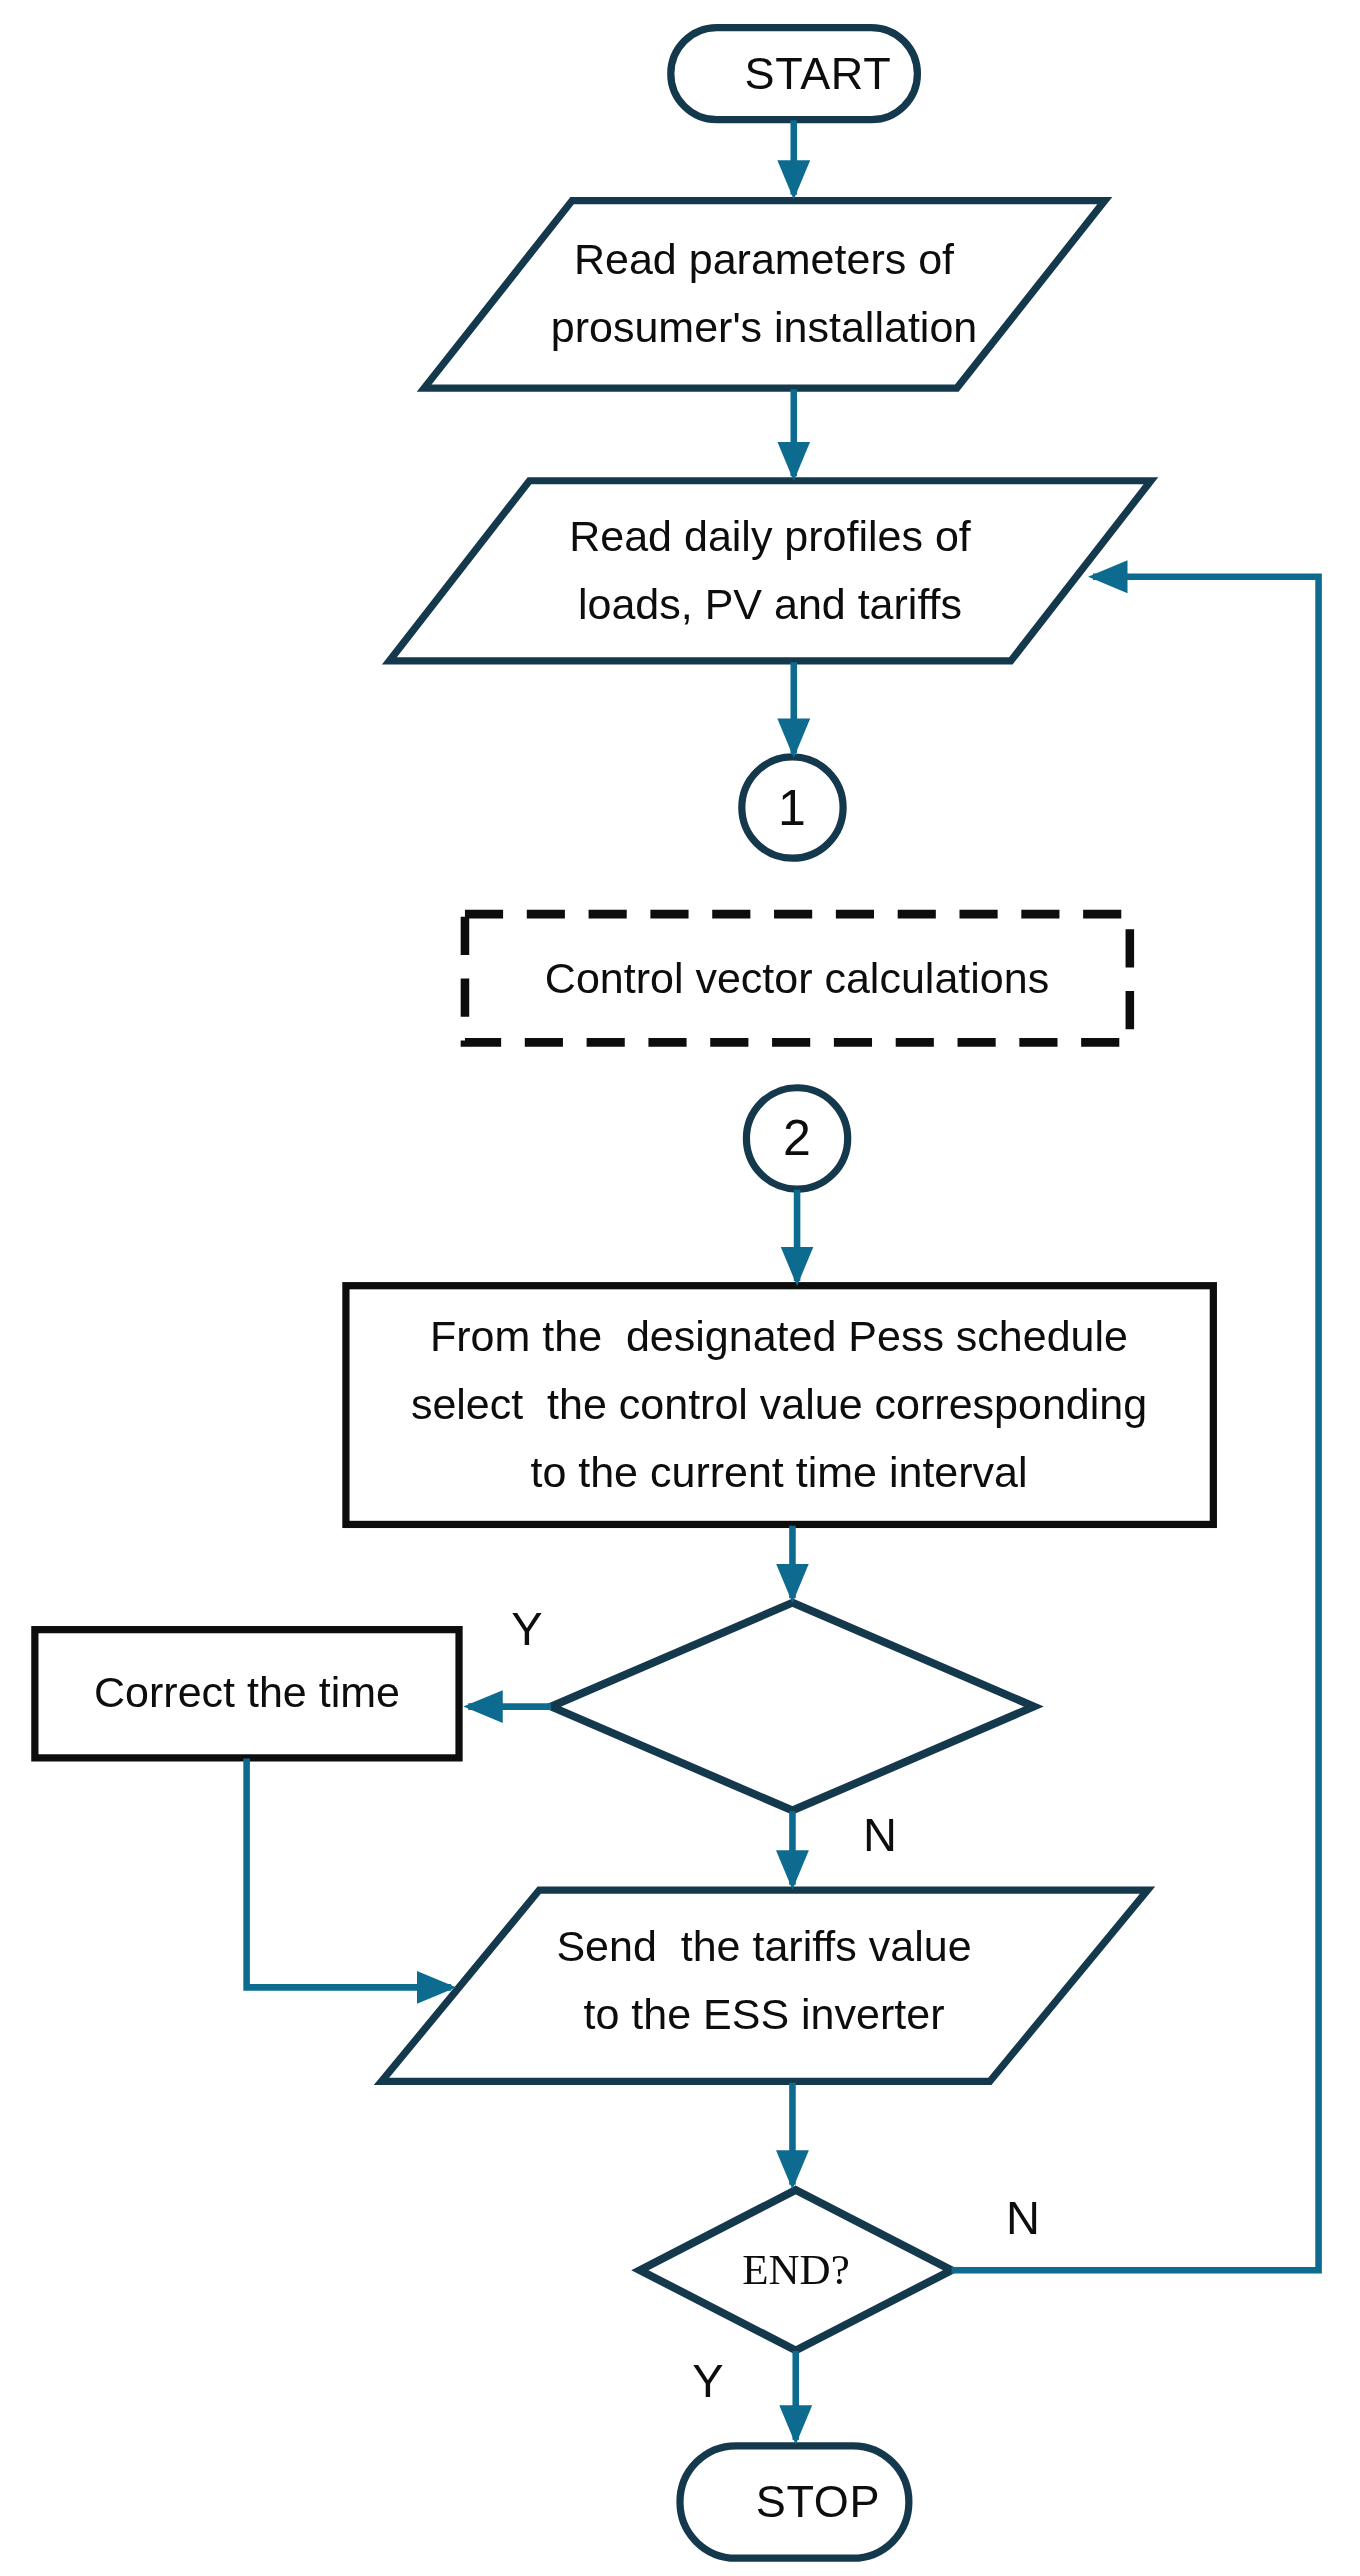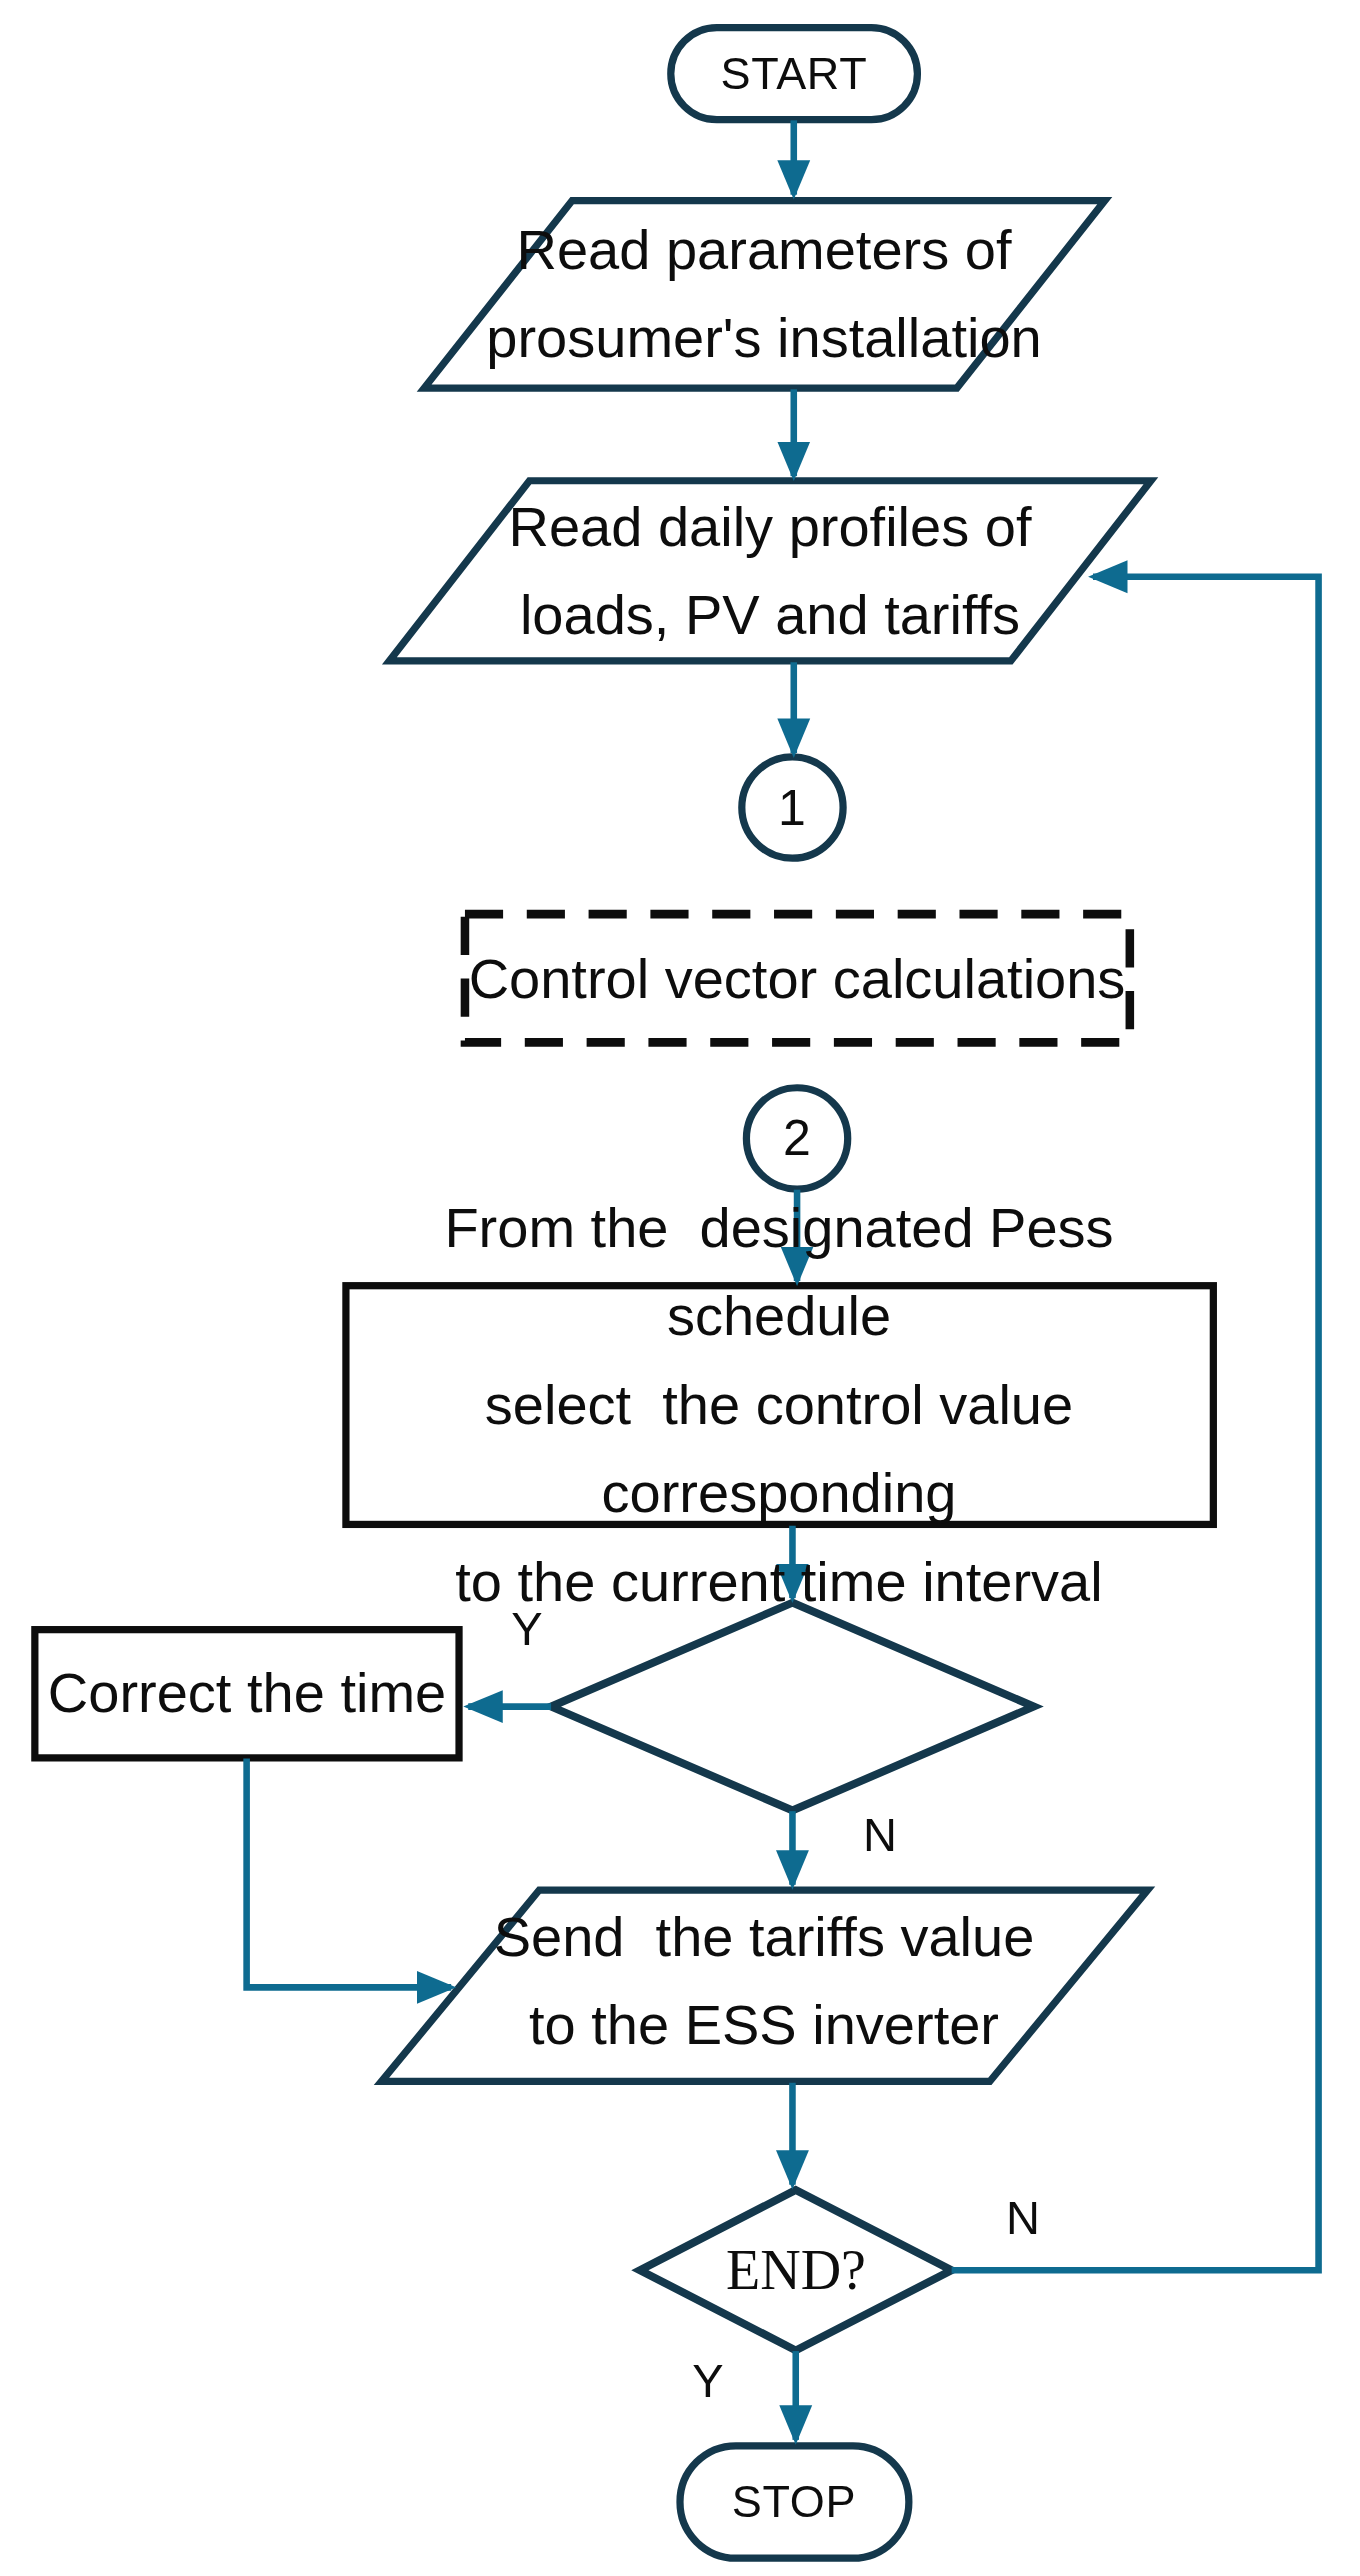--- a/index.html
+++ b/index.html
@@ -20,26 +20,26 @@
   svg{position:absolute;left:0;top:0;}
   .shape{fill:#ffffff;stroke:var(--c-border);stroke-width:11px;}
   .diamond{fill:#ffffff;stroke:var(--c-border);stroke-width:12px;}
   .blackbox{fill:#ffffff;stroke:var(--c-box);stroke-width:11px;}
   .dashedbox{fill:#ffffff;stroke:var(--c-box);stroke-width:13px;stroke-dasharray:58 36;}
   .conn{fill:none;stroke:var(--c-connector);stroke-width:10px;}
   .lbl{
     position:absolute;
     transform:translate(-50%,-50%);
     color:var(--c-text);
-    font-size:56px;
+    font-size:43px;
     line-height:1.58;
     text-align:center;
     white-space:pre-wrap;
   }
-  .terminal{font-size:45px;letter-spacing:0.7px;}
+  .terminal{font-size:45px;letter-spacing:0.7px;margin-left:24px;}
   .num{font-size:50px;}
   .branch{font-size:47px;}
 </style>
 </head>
 <body>
 
 <div id="canvas">
 
   <svg width="1360" height="2576" viewBox="0 0 2068 3917">
     <defs>

